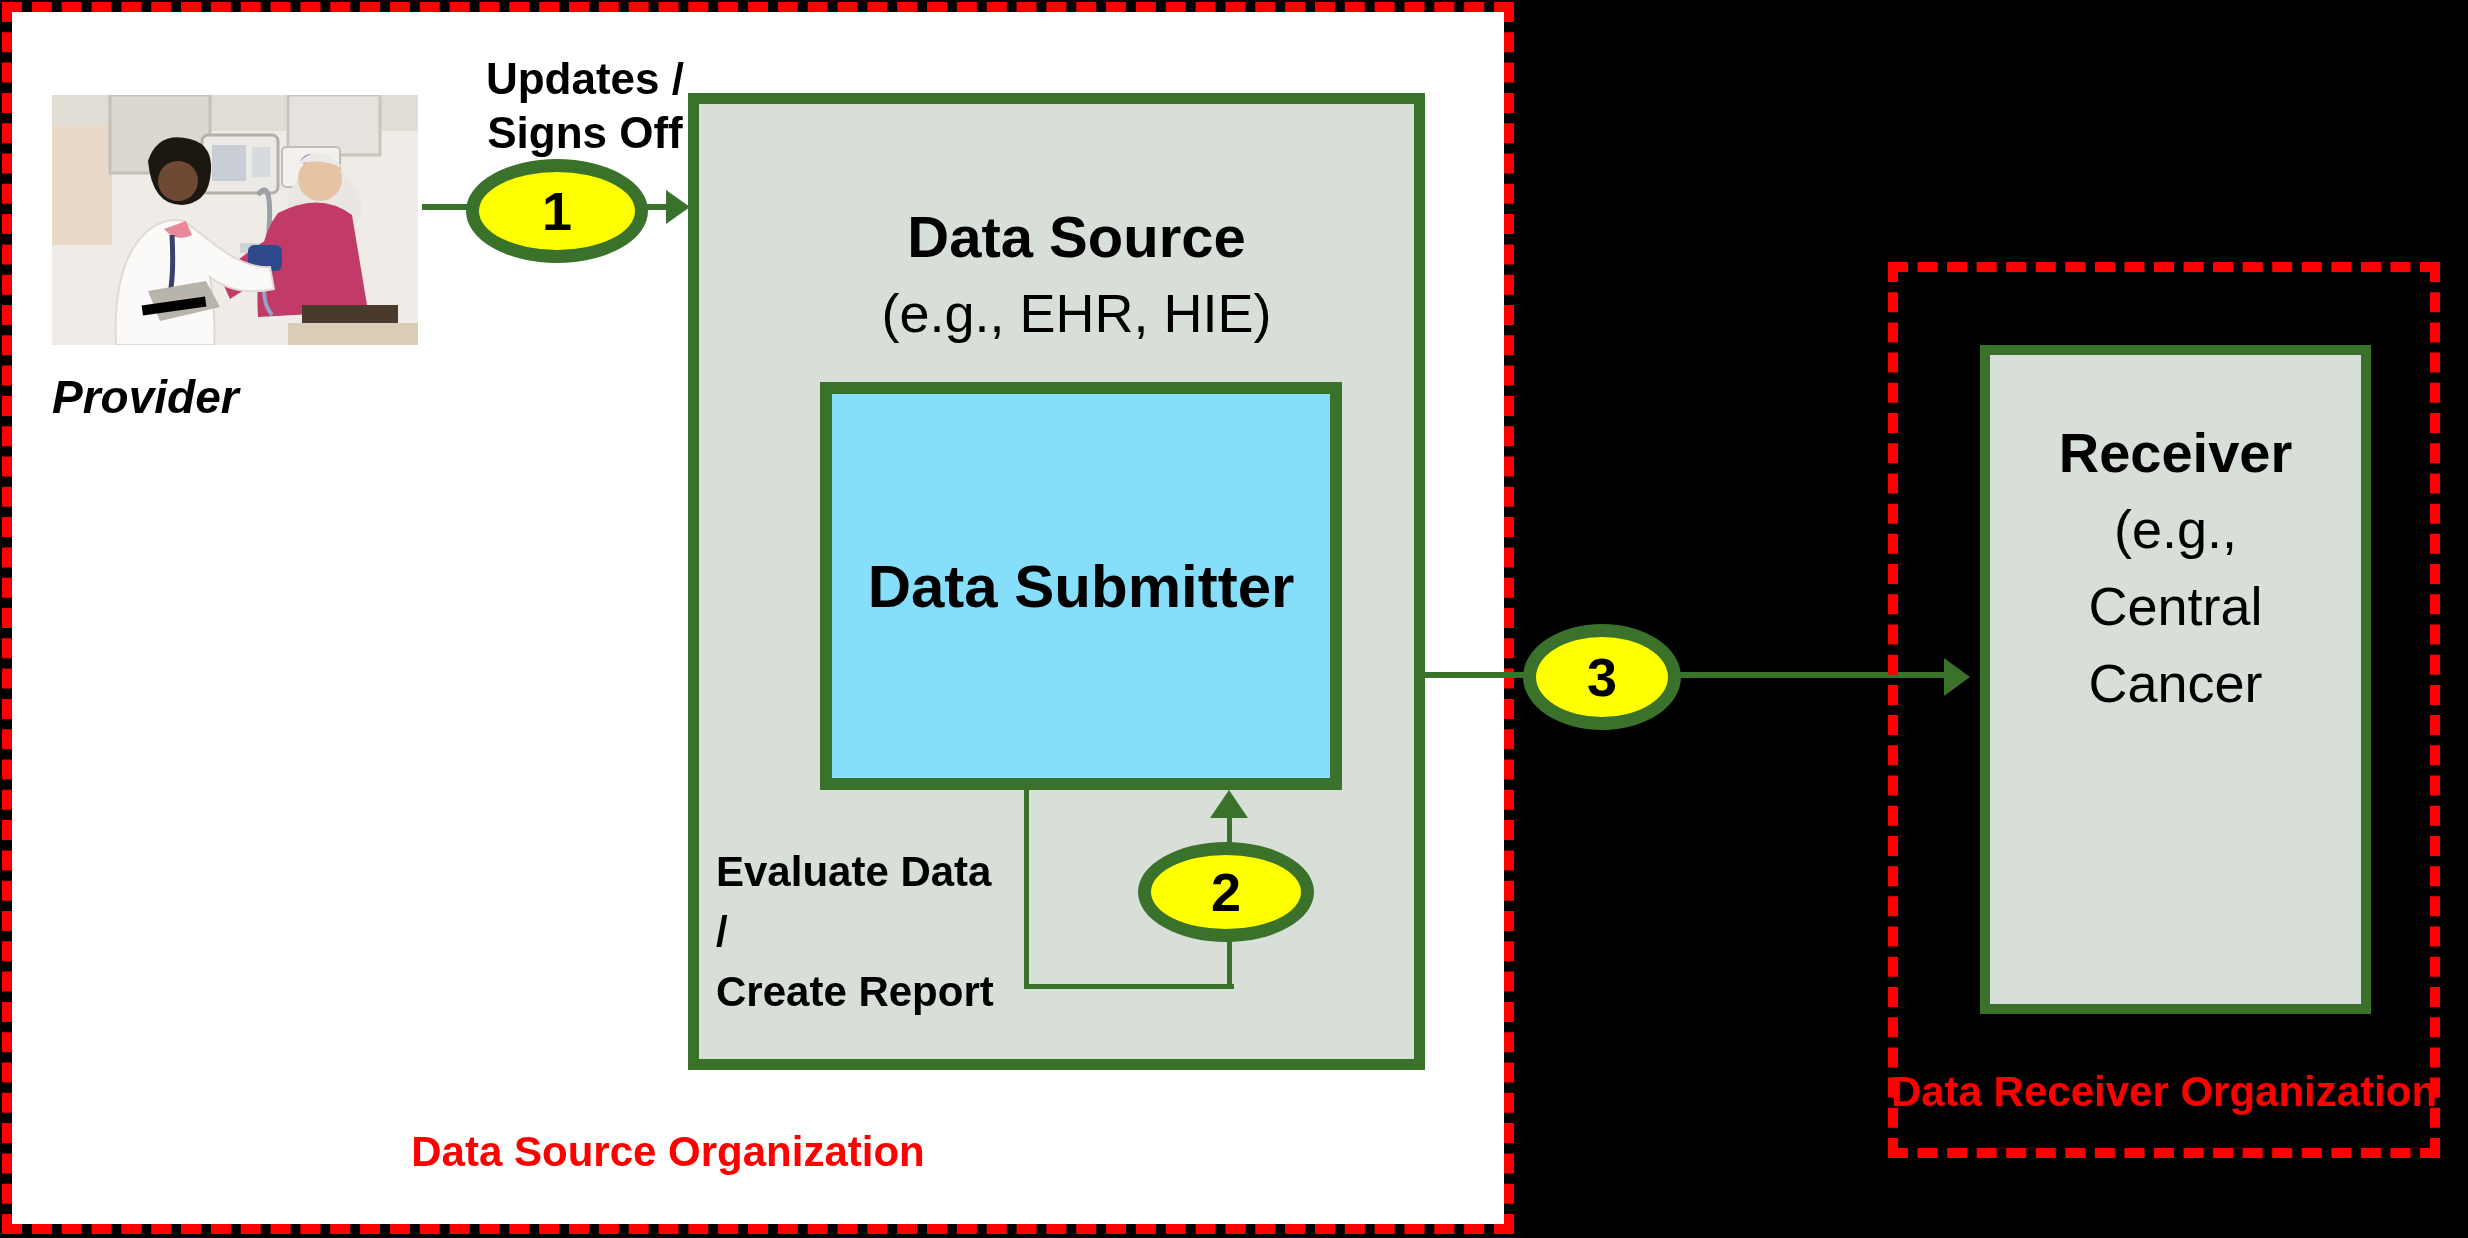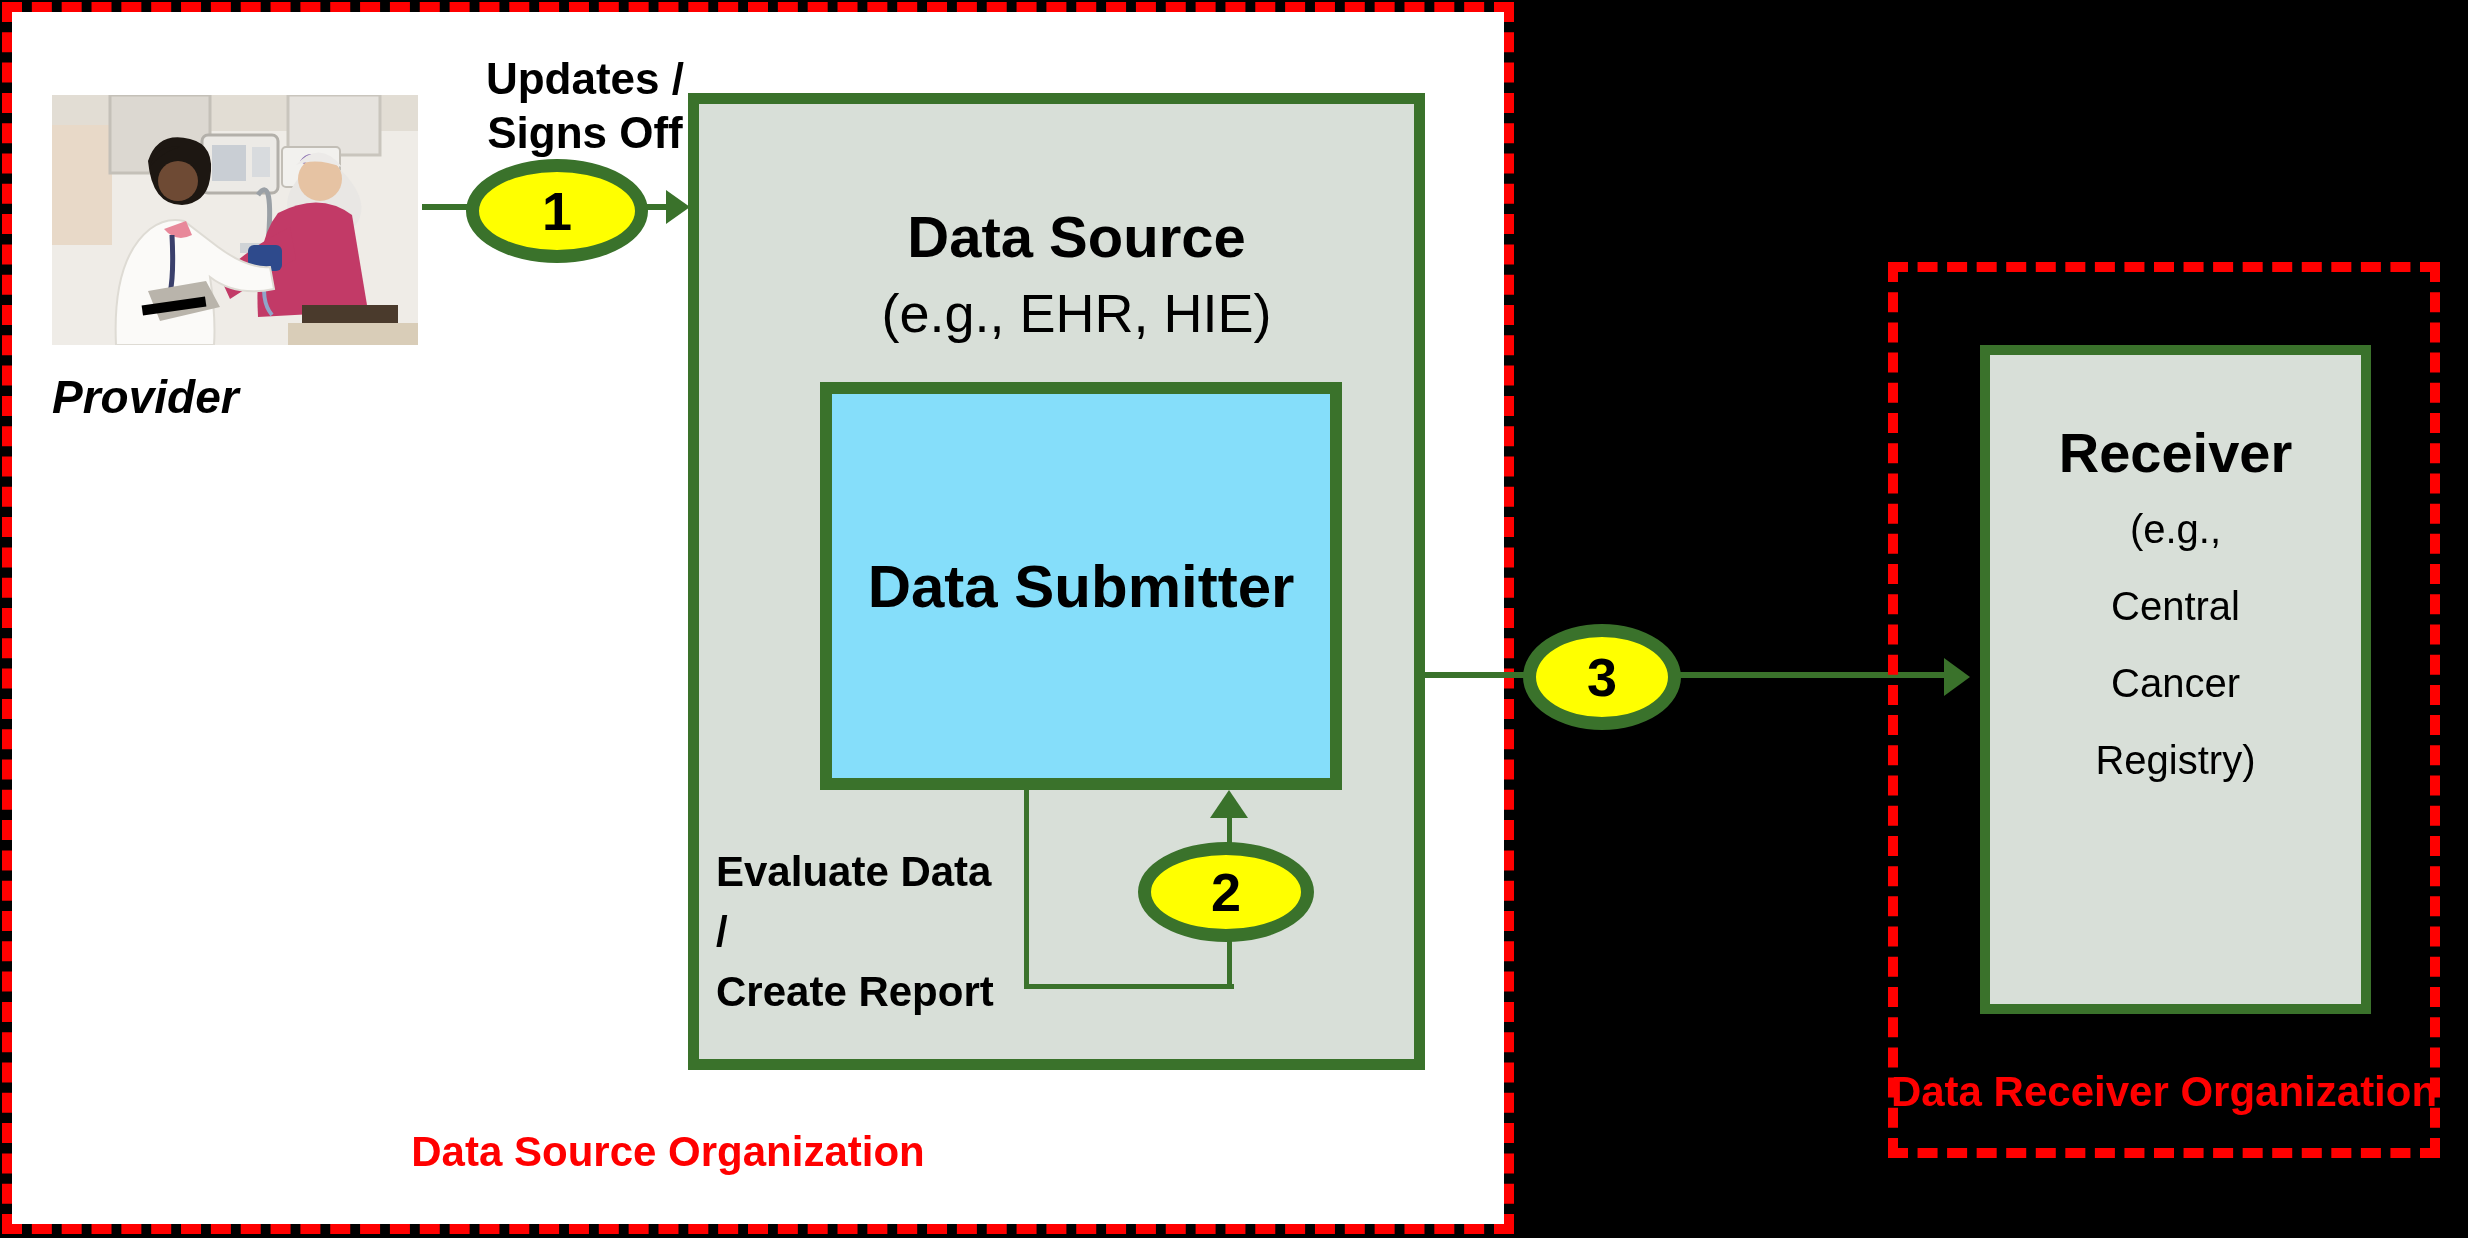--- a/index.html
+++ b/index.html
@@ -41,21 +41,21 @@
   .data-receiver-box{
     position:absolute;left:1980px;top:345px;width:391px;height:669px;
     background:var(--box-fill);border:10px solid var(--green);
   }
   
   .ds-titles{position:absolute;left:708px;top:198px;width:737px;text-align:center;}
   .ds-title{font-size:58px;font-weight:bold;line-height:78px;}
   .ds-subtitle{font-size:54px;line-height:74px;}
   .submitter-title{font-size:60px;font-weight:bold;}
   .dr-titles{position:absolute;left:1980px;top:414px;width:391px;text-align:center;}
-  .dr-line{font-size:40px;line-height:77px;}
+  .dr-line{font-size:54px;line-height:77px;}
   .dr-line.bold{font-size:56px;font-weight:bold;}
   .provider-label{
     position:absolute;left:52px;top:372px;width:230px;text-align:left;
     font-size:46px;font-weight:bold;font-style:italic;line-height:50px;
   }
   .step1-label{
     position:absolute;left:460px;top:52px;width:250px;text-align:center;
     font-size:44px;font-weight:bold;line-height:54px;
   }
   .step2-label{
@@ -173,18 +173,17 @@
   <div class="org-label source">Data Source Organization</div>
 
   <div class="receiver-org"></div>
 
   <div class="data-receiver-box"></div>
   <div class="dr-titles">
     <div class="dr-line bold">Receiver</div>
     <div class="dr-line">(e.g.,</div>
     <div class="dr-line">Central</div>
     <div class="dr-line">Cancer</div>
-    <div class="dr-line">Registry)</div>
   </div>
 
   <div class="org-label receiver">Data Receiver Organization</div>
 
 </div>
 
 </body></html>

